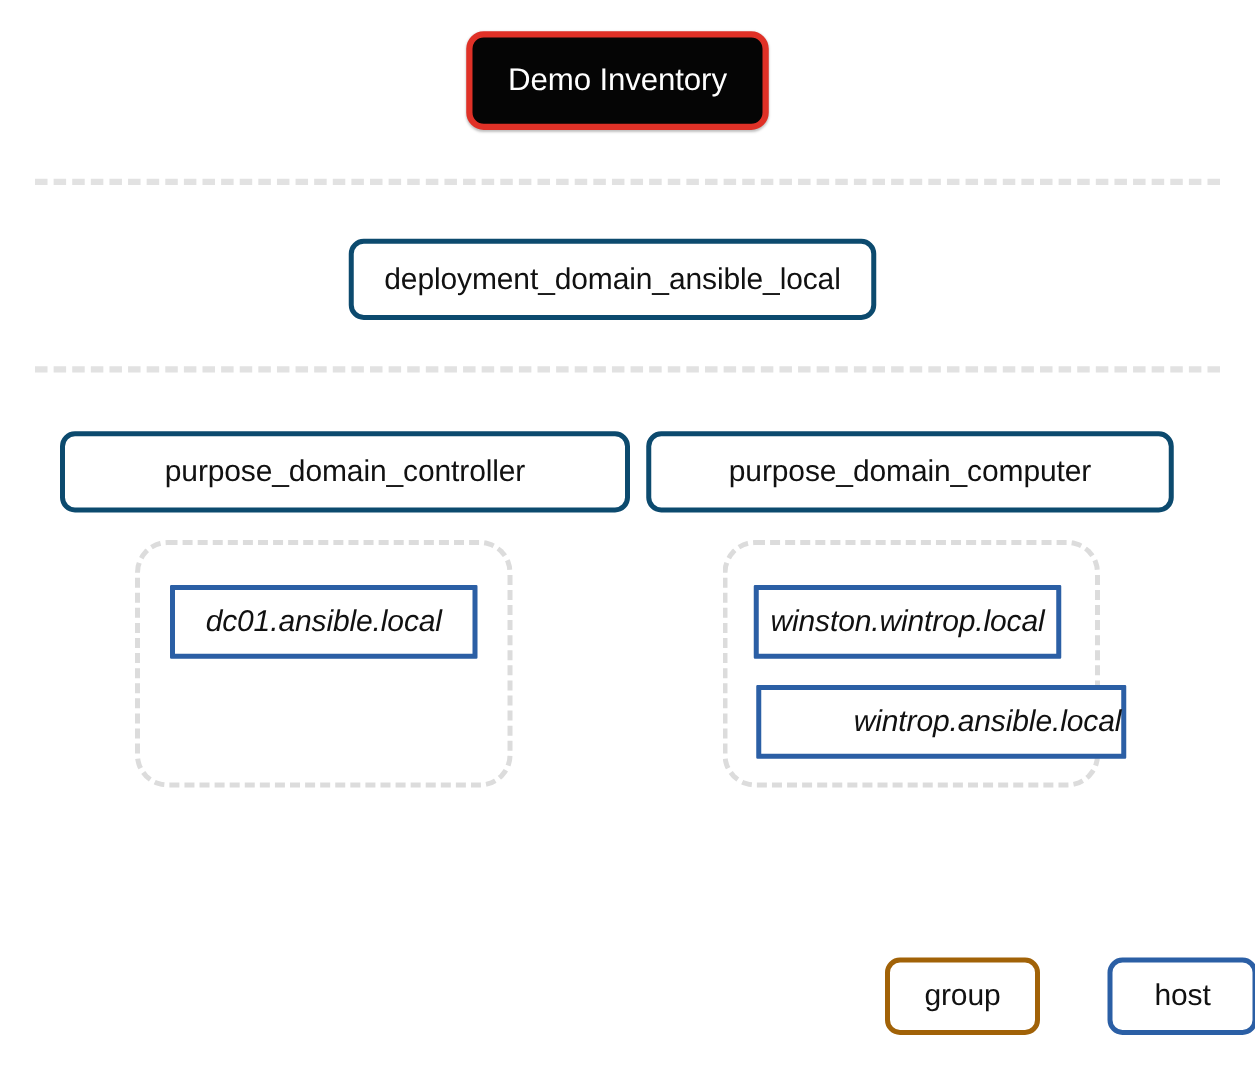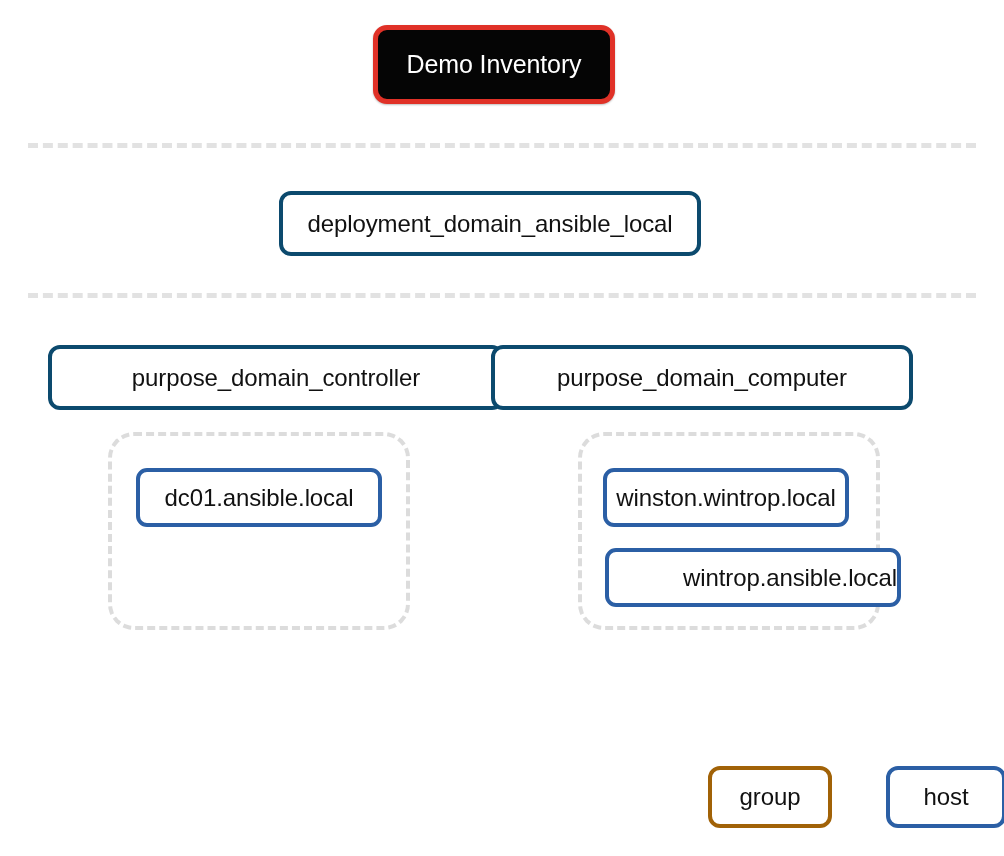--- a/index.html
+++ b/index.html
@@ -49,21 +49,22 @@
     border: 4px solid #0c4a6e;
     color: #111111;
     font-size: 24px;
   }
 
   
   .node-host {
     border: 4px solid #2b5fa5;
     color: #111111;
     font-size: 24px;
-    border-radius: 11px;
+    border-radius: 1px;
+    font-style: italic;
   }
 
   
   .legend-box {
     font-size: 24px;
   }
   .legend-group {
     border: 4px solid #a16207;
     color: #111111;
     border-radius: 12px;
@@ -110,21 +111,21 @@
   <div class="node node-group" style="left:48px; top:345px; width:456px; height:65px;">
     <span>purpose_domain_controller</span>
   </div>
 
   <div class="host-container" style="left:108px; top:432px; width:302px; height:198px;"></div>
 
   <div class="node node-host" style="left:136px; top:468px; width:246px; height:59px;">
     <span>dc01.ansible.local</span>
   </div>
 
-  <div class="node node-group" style="left:491px; top:345px; width:422px; height:65px;">
+  <div class="node node-group" style="left:517px; top:345px; width:422px; height:65px;">
     <span>purpose_domain_computer</span>
   </div>
 
   <div class="host-container" style="left:578px; top:432px; width:302px; height:198px;"></div>
 
   <div class="node node-host" style="left:603px; top:468px; width:246px; height:59px;">
     <span>winston.wintrop.local</span>
   </div>
 
   <div class="node node-host" style="left:605px; top:548px; width:296px; height:59px;justify-content:flex-end;">

